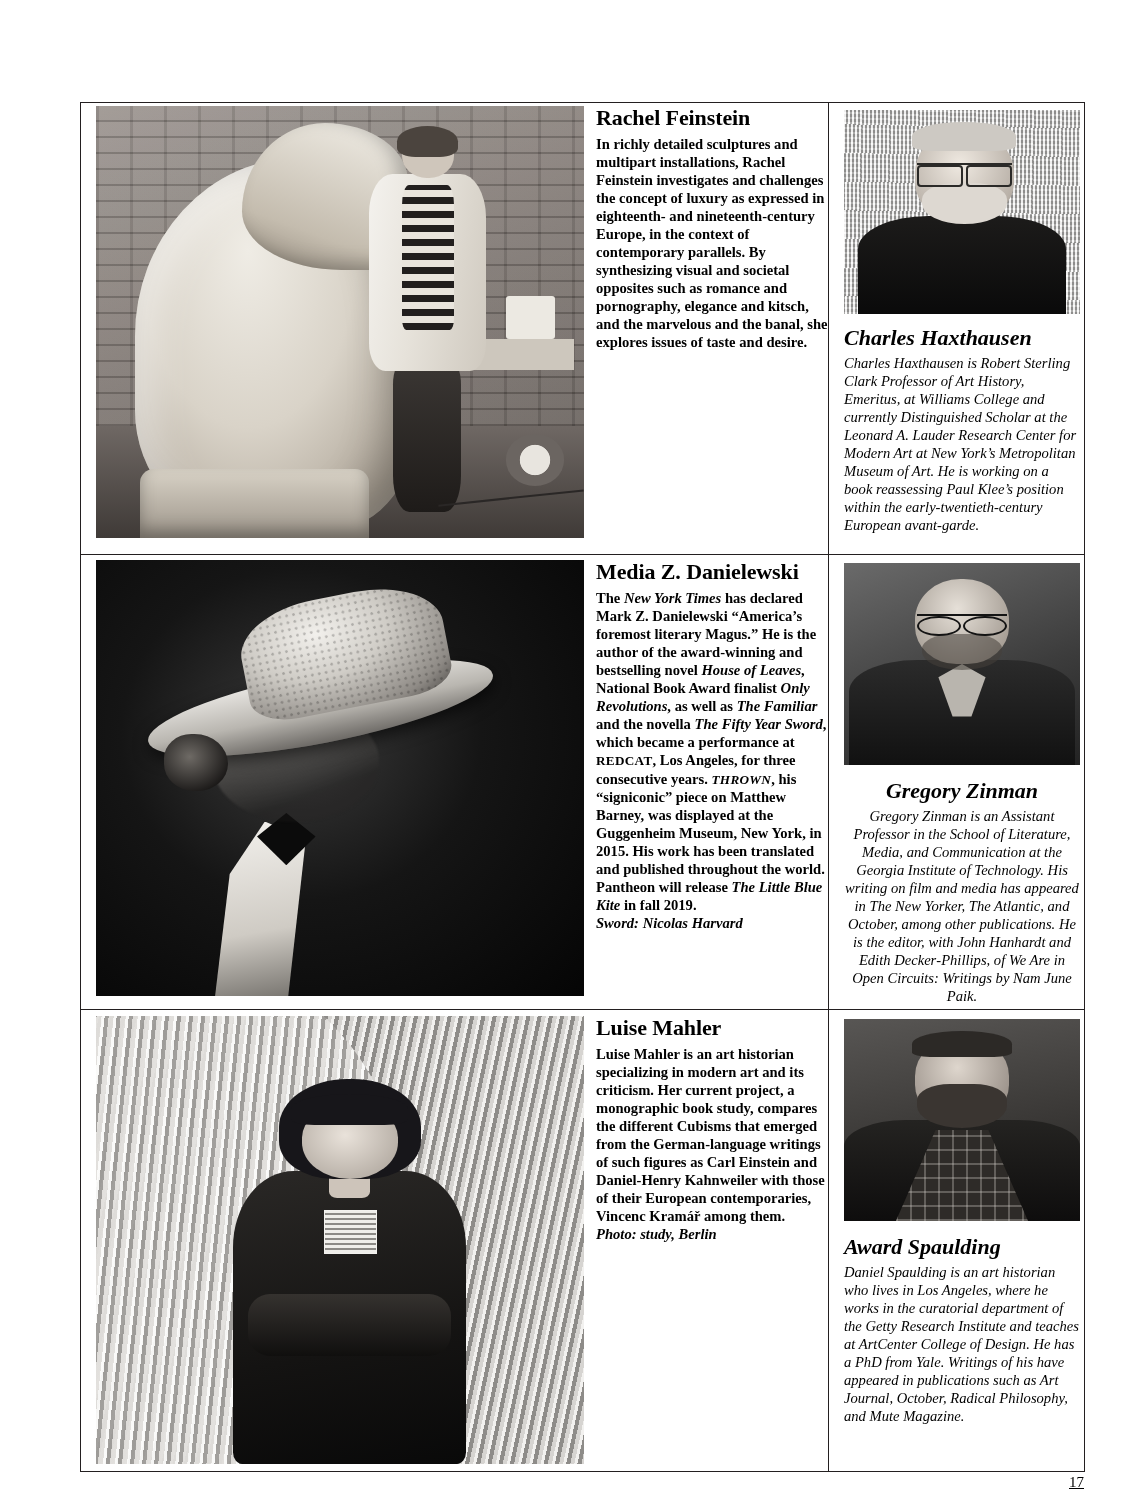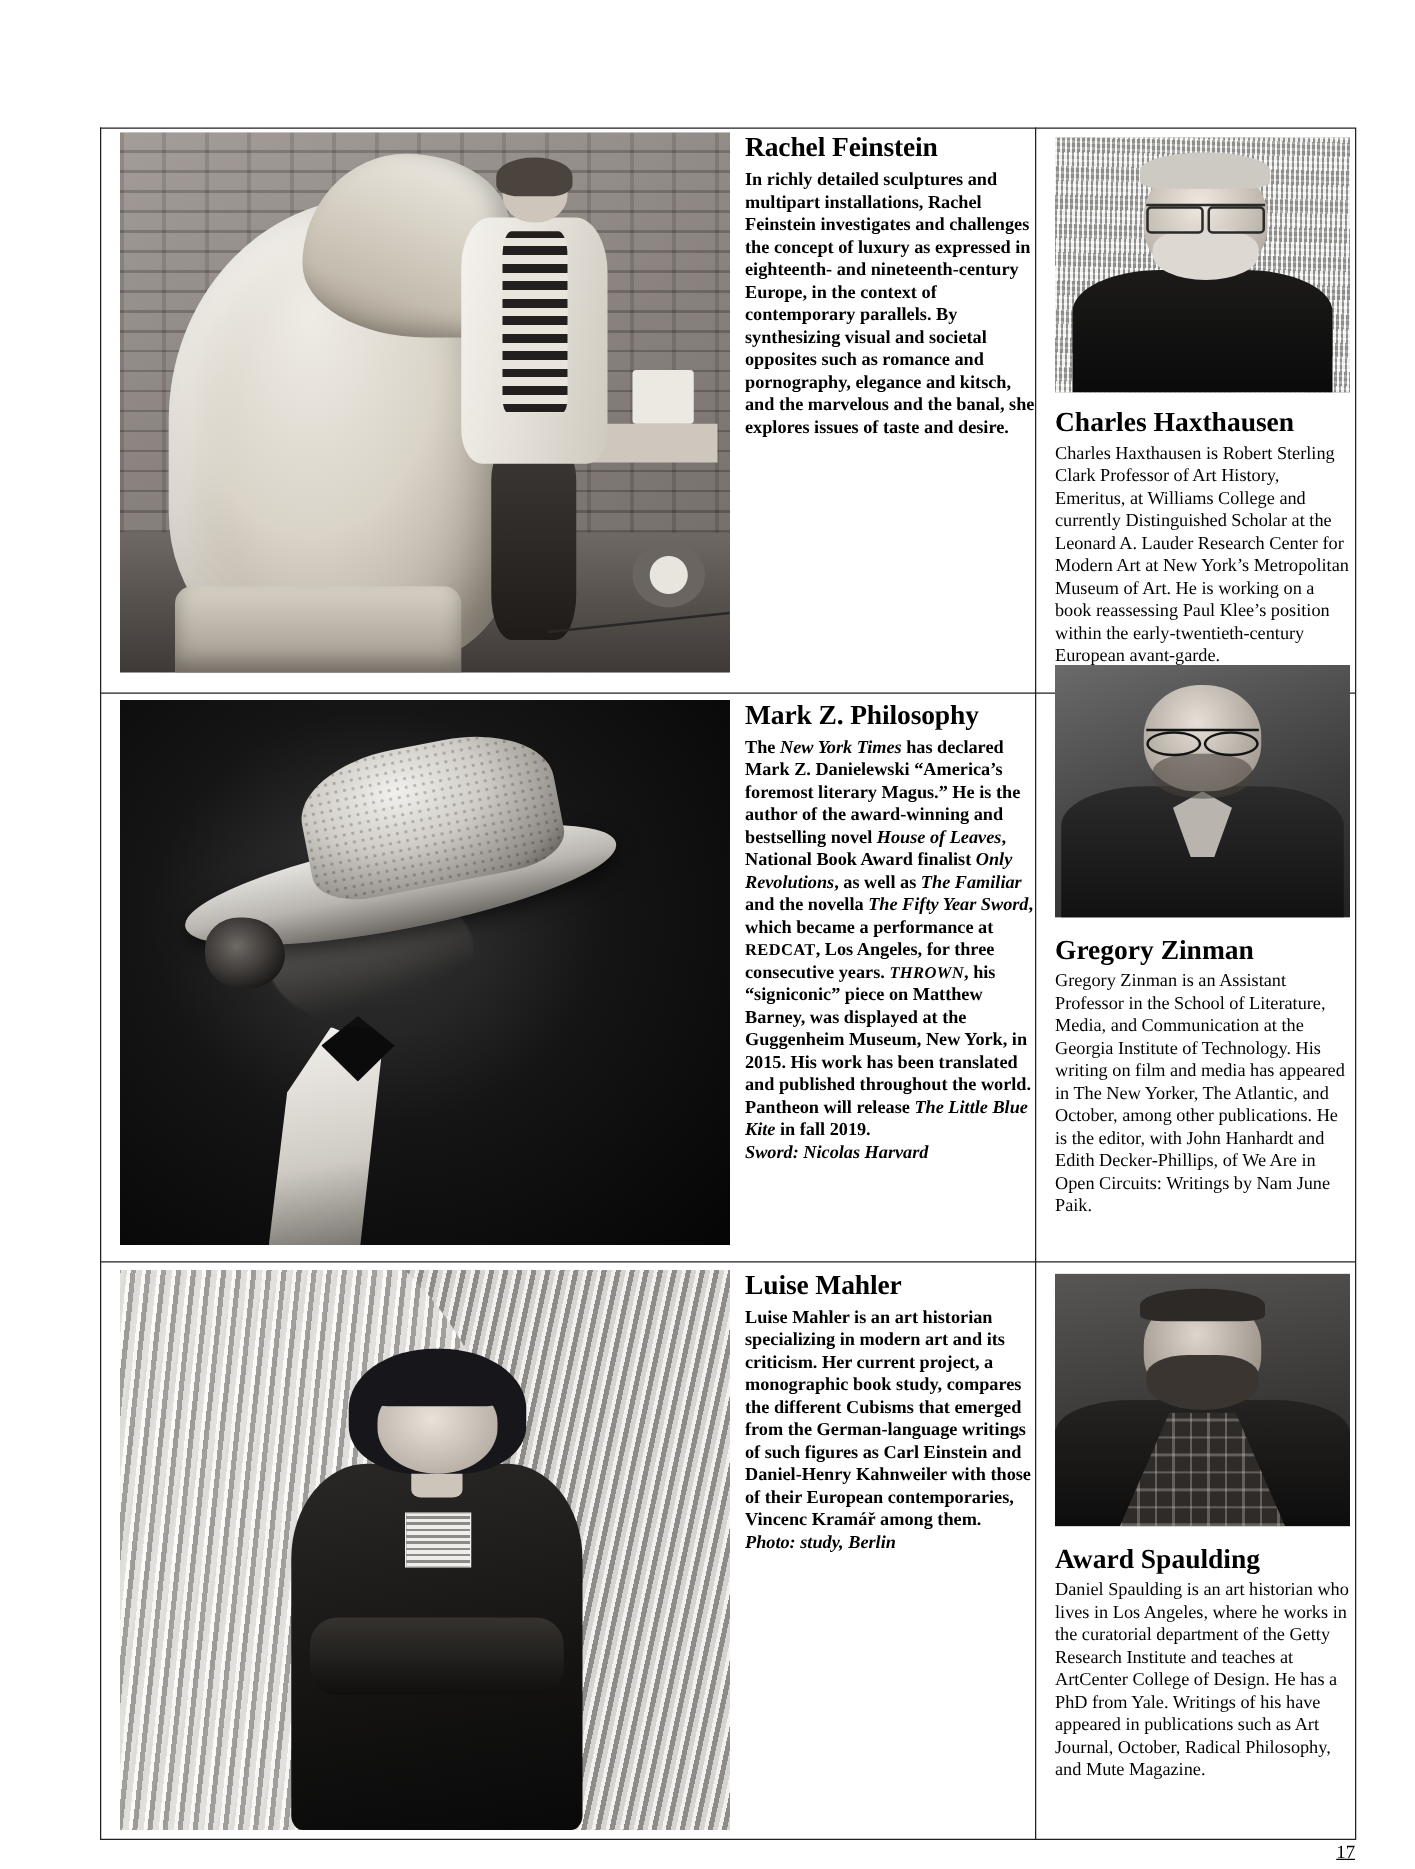--- a/index.html
+++ b/index.html
@@ -71,21 +71,21 @@
     font-size: 13.2px;
     letter-spacing: 0.3px;
   }
   .credit {
     font-style: italic;
     font-size: 14.6px;
     line-height: 1.235;
   }
 
   
-  .rentry { position: absolute; }
+  .rentry { position: absolute; font-style: italic; }
   .rentry h2 {
     font-family: "Liberation Serif", serif;
     font-weight: bold;
     font-size: 22px;
     line-height: 1.05;
     margin: 0 0 5px 0;
   }
   .rentry p {
     margin: 0;
     font-size: 14.6px;
@@ -432,21 +432,21 @@
         <div class="mz-tie"></div>
         <div class="mz-face"></div>
         <div class="mz-hat-brim"></div>
         <div class="mz-hat-crown"></div>
         <div class="mz-hat-dots"></div>
         <div class="mz-hand"></div>
       </div>
     </div>
 
     <div class="bio" style="left:500px; top:0; width:232px;">
-      <h2>Mark Z. Philosophy</h2>
+      <h2>Media Z. Danielewski</h2>
       <p><span>The </span><span class="it">New York Times</span><span> has declared Mark Z. Danielewski “America’s foremost literary Magus.” He is the author of the award‑winning and bestselling novel </span><span class="it">House of Leaves</span><span>, National Book Award finalist </span><span class="it">Only Revolutions</span><span>, as well as </span><span class="it">The Familiar</span><span> and the novella </span><span class="it">The Fifty Year Sword</span><span>, which became a performance at </span><span class="sc">REDCAT</span><span>, Los Angeles, for three consecutive years. </span><span class="sc it">THROWN</span><span>, his “signiconic” piece on Matthew Barney, was displayed at the Guggenheim Museum, New York, in 2015. His work has been translated and published throughout the world. Pantheon will release </span><span class="it">The Little Blue Kite</span><span> in fall 2019.</span></p>
       <p class="credit">Sword: Nicolas Harvard</p>
     </div>
   </div>
 
   <div class="entry" style="left:96px; top:970px; width:732px;">
     <div class="photo" style="position:absolute; left:0; top:0; width:488px; height:448px;">
       <div class="ph-inner">
         <div class="lm-bg"></div>
         <div class="lm-curve"></div>
@@ -477,21 +477,21 @@
         <div class="ch-head"></div>
         <div class="ch-hair"></div>
         <div class="ch-beard"></div>
         <div class="ch-glasses"></div>
       </div>
     </div>
     <h2 style="margin-top:12px;">Charles Haxthausen</h2>
     <p>Charles Haxthausen is Robert Sterling Clark Professor of Art History, Emeritus, at Williams College and currently Distinguished Scholar at the Leonard A. Lauder Research Center for Modern Art at New York’s Metropolitan Museum of Art. He is working on a book reassessing Paul Klee’s position within the early‑twentieth‑century European avant‑garde.</p>
   </div>
 
-  <div class="rentry" style="left:844px; top:486px; width:236px;">
+  <div class="rentry" style="left:844px; top:517px; width:236px;text-align:center;">
     <div class="photo" style="position:relative; width:236px; height:202px;">
       <div class="ph-inner">
         <div class="gz-bg"></div>
         <div class="gz-body"></div>
         <div class="gz-shirt"></div>
         <div class="gz-head"></div>
         <div class="gz-beard"></div>
         <div class="gz-glasses"></div>
       </div>
     </div>

